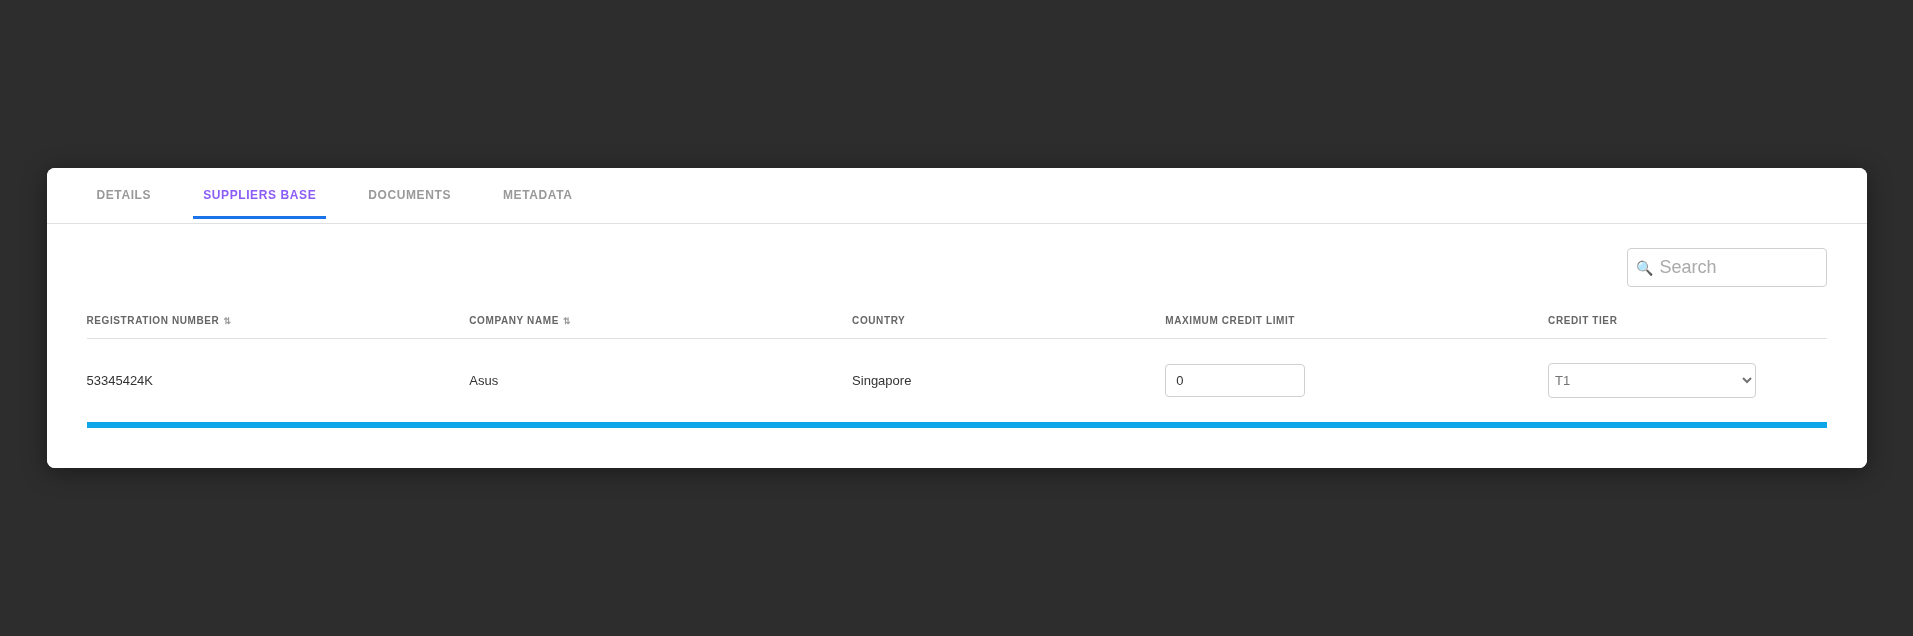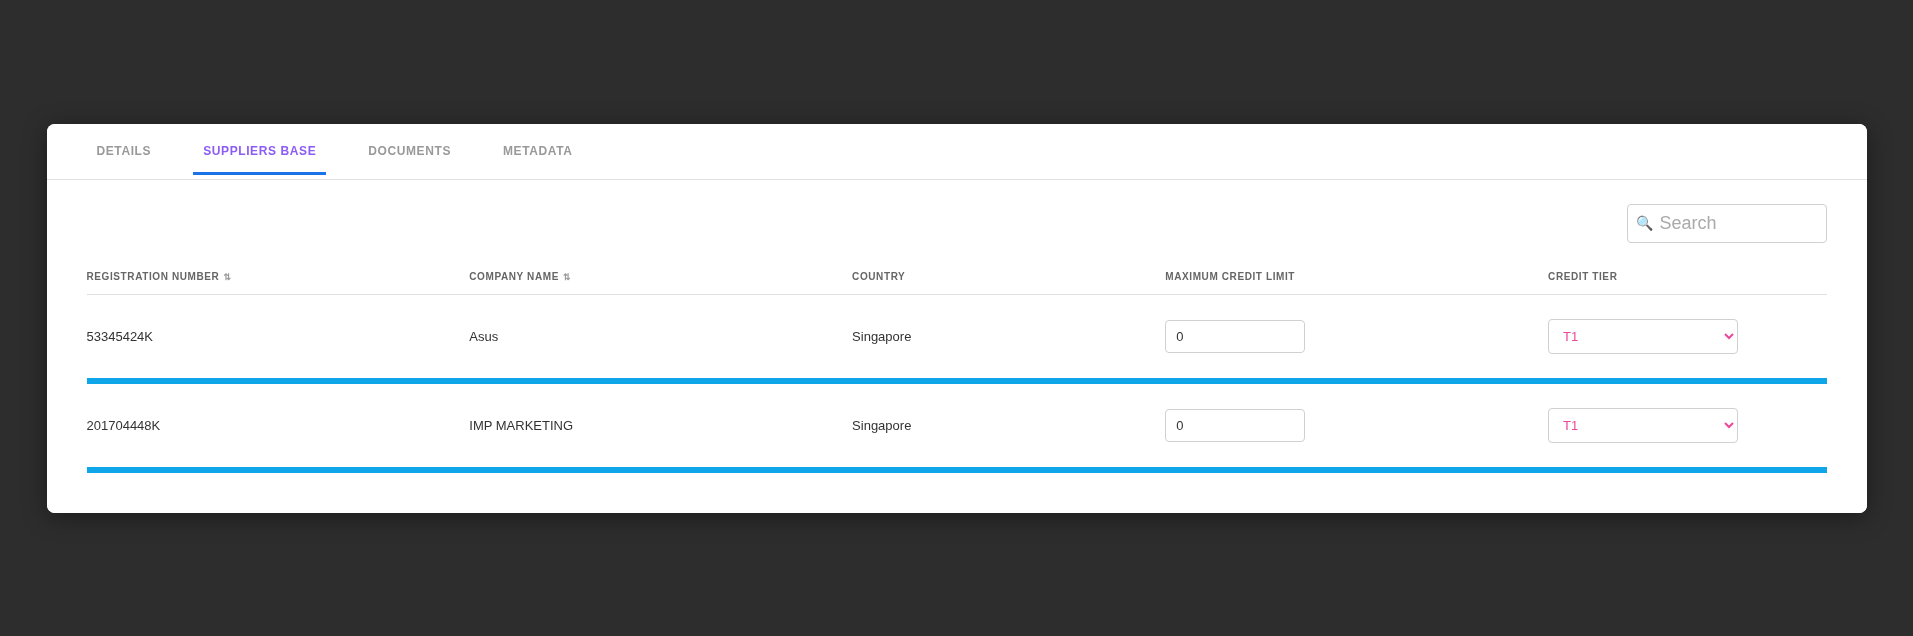--- a/index.html
+++ b/index.html
@@ -137,26 +137,26 @@
       padding: 8px 10px;
       border: 1px solid #d0d0d0;
       border-radius: 4px;
       font-size: 13px;
       color: #333;
       outline: none;
       background: #fff;
     }
 
     .credit-select {
-      width: 190px;
-      padding: 8px 10px;
+      width: 208px;
+      padding: 8px 2px;
       border: 1px solid #d0d0d0;
       border-radius: 4px;
       font-size: 13px;
-      color: #ec4899;
+      color: #737373;
       outline: none;
       background: #fff;
       appearance: auto;
       cursor: pointer;
     }
 
     
     .col-reg { width: 22%; }
     .col-company { width: 22%; }
     .col-country { width: 18%; }
@@ -198,24 +198,17 @@
       </thead>
       <tbody>
 
       <tr>
             <td>53345424K</td>
             <td>Asus</td>
             <td>Singapore</td>
             <td><input type="text" class="credit-input" value="0" style=""></td>
             <td><select class="credit-select"><option value="T1">T1</option><option value="T2">T2</option><option value="T3">T3</option></select></td>
           </tr>
-          <tr>
-            <td>201704448K</td>
-            <td>IMP MARKETING</td>
-            <td>Singapore</td>
-            <td><input type="text" class="credit-input" value="0" style=""></td>
-            <td><select class="credit-select"><option value="T1">T1</option><option value="T2">T2</option><option value="T3">T3</option></select></td>
-          </tr>
         </tbody>
     </table>
 
   </div>
 </div>
 
 </body></html>

